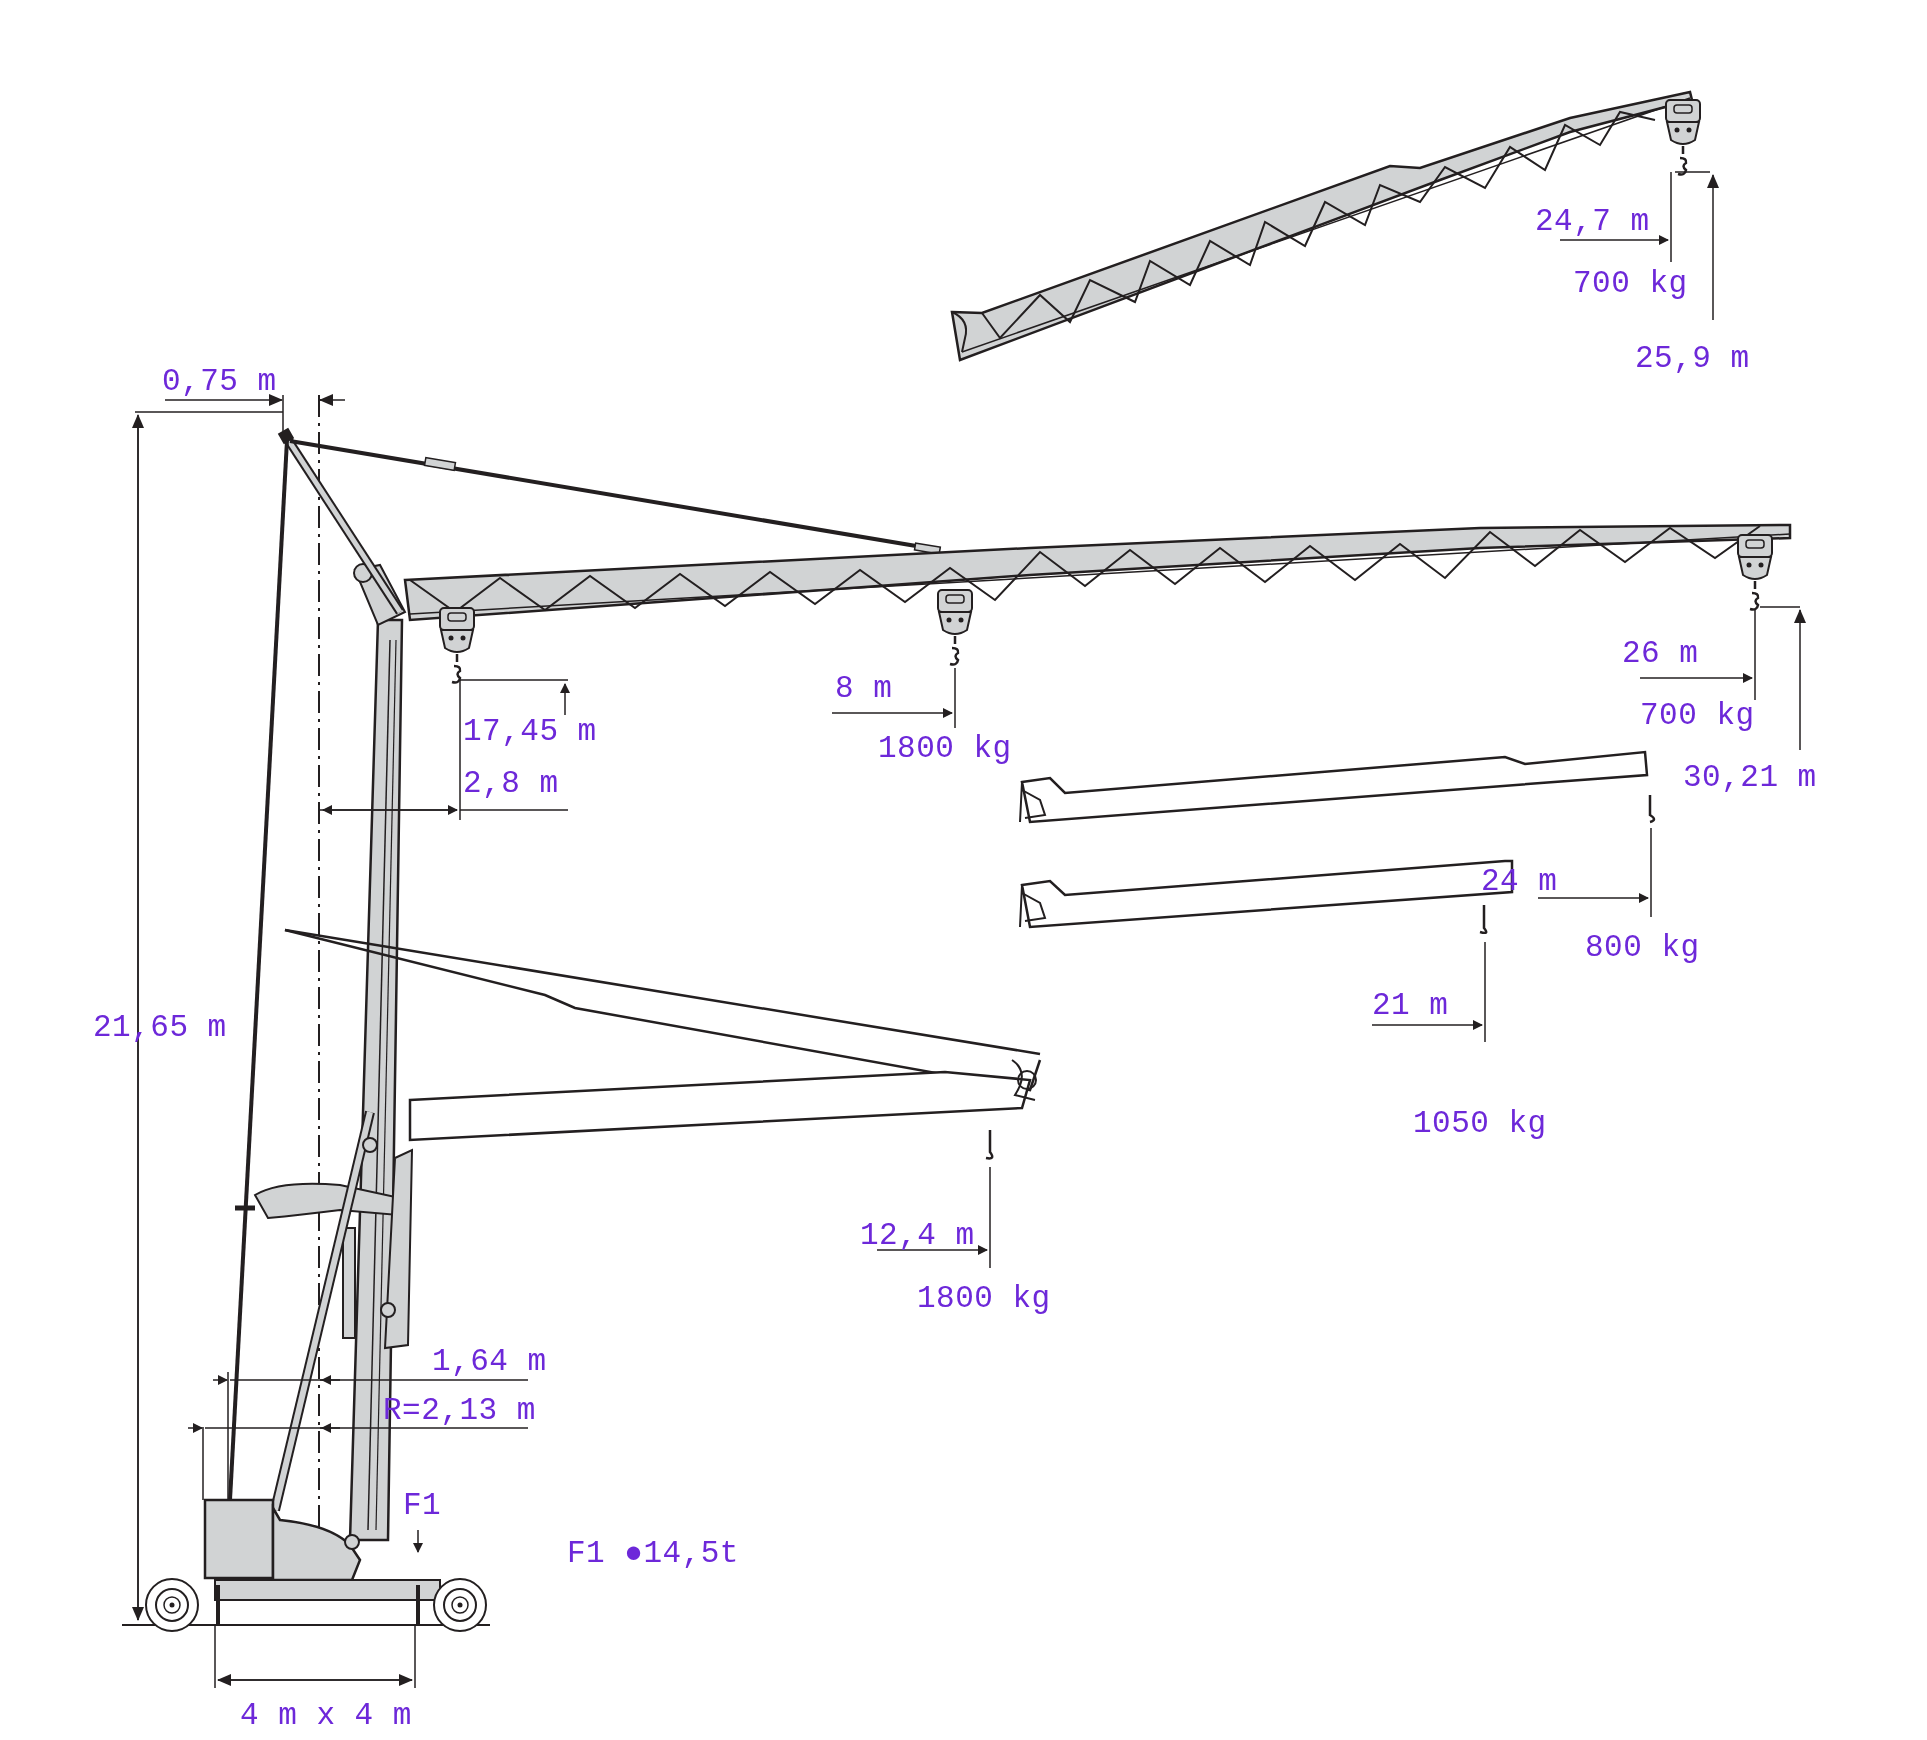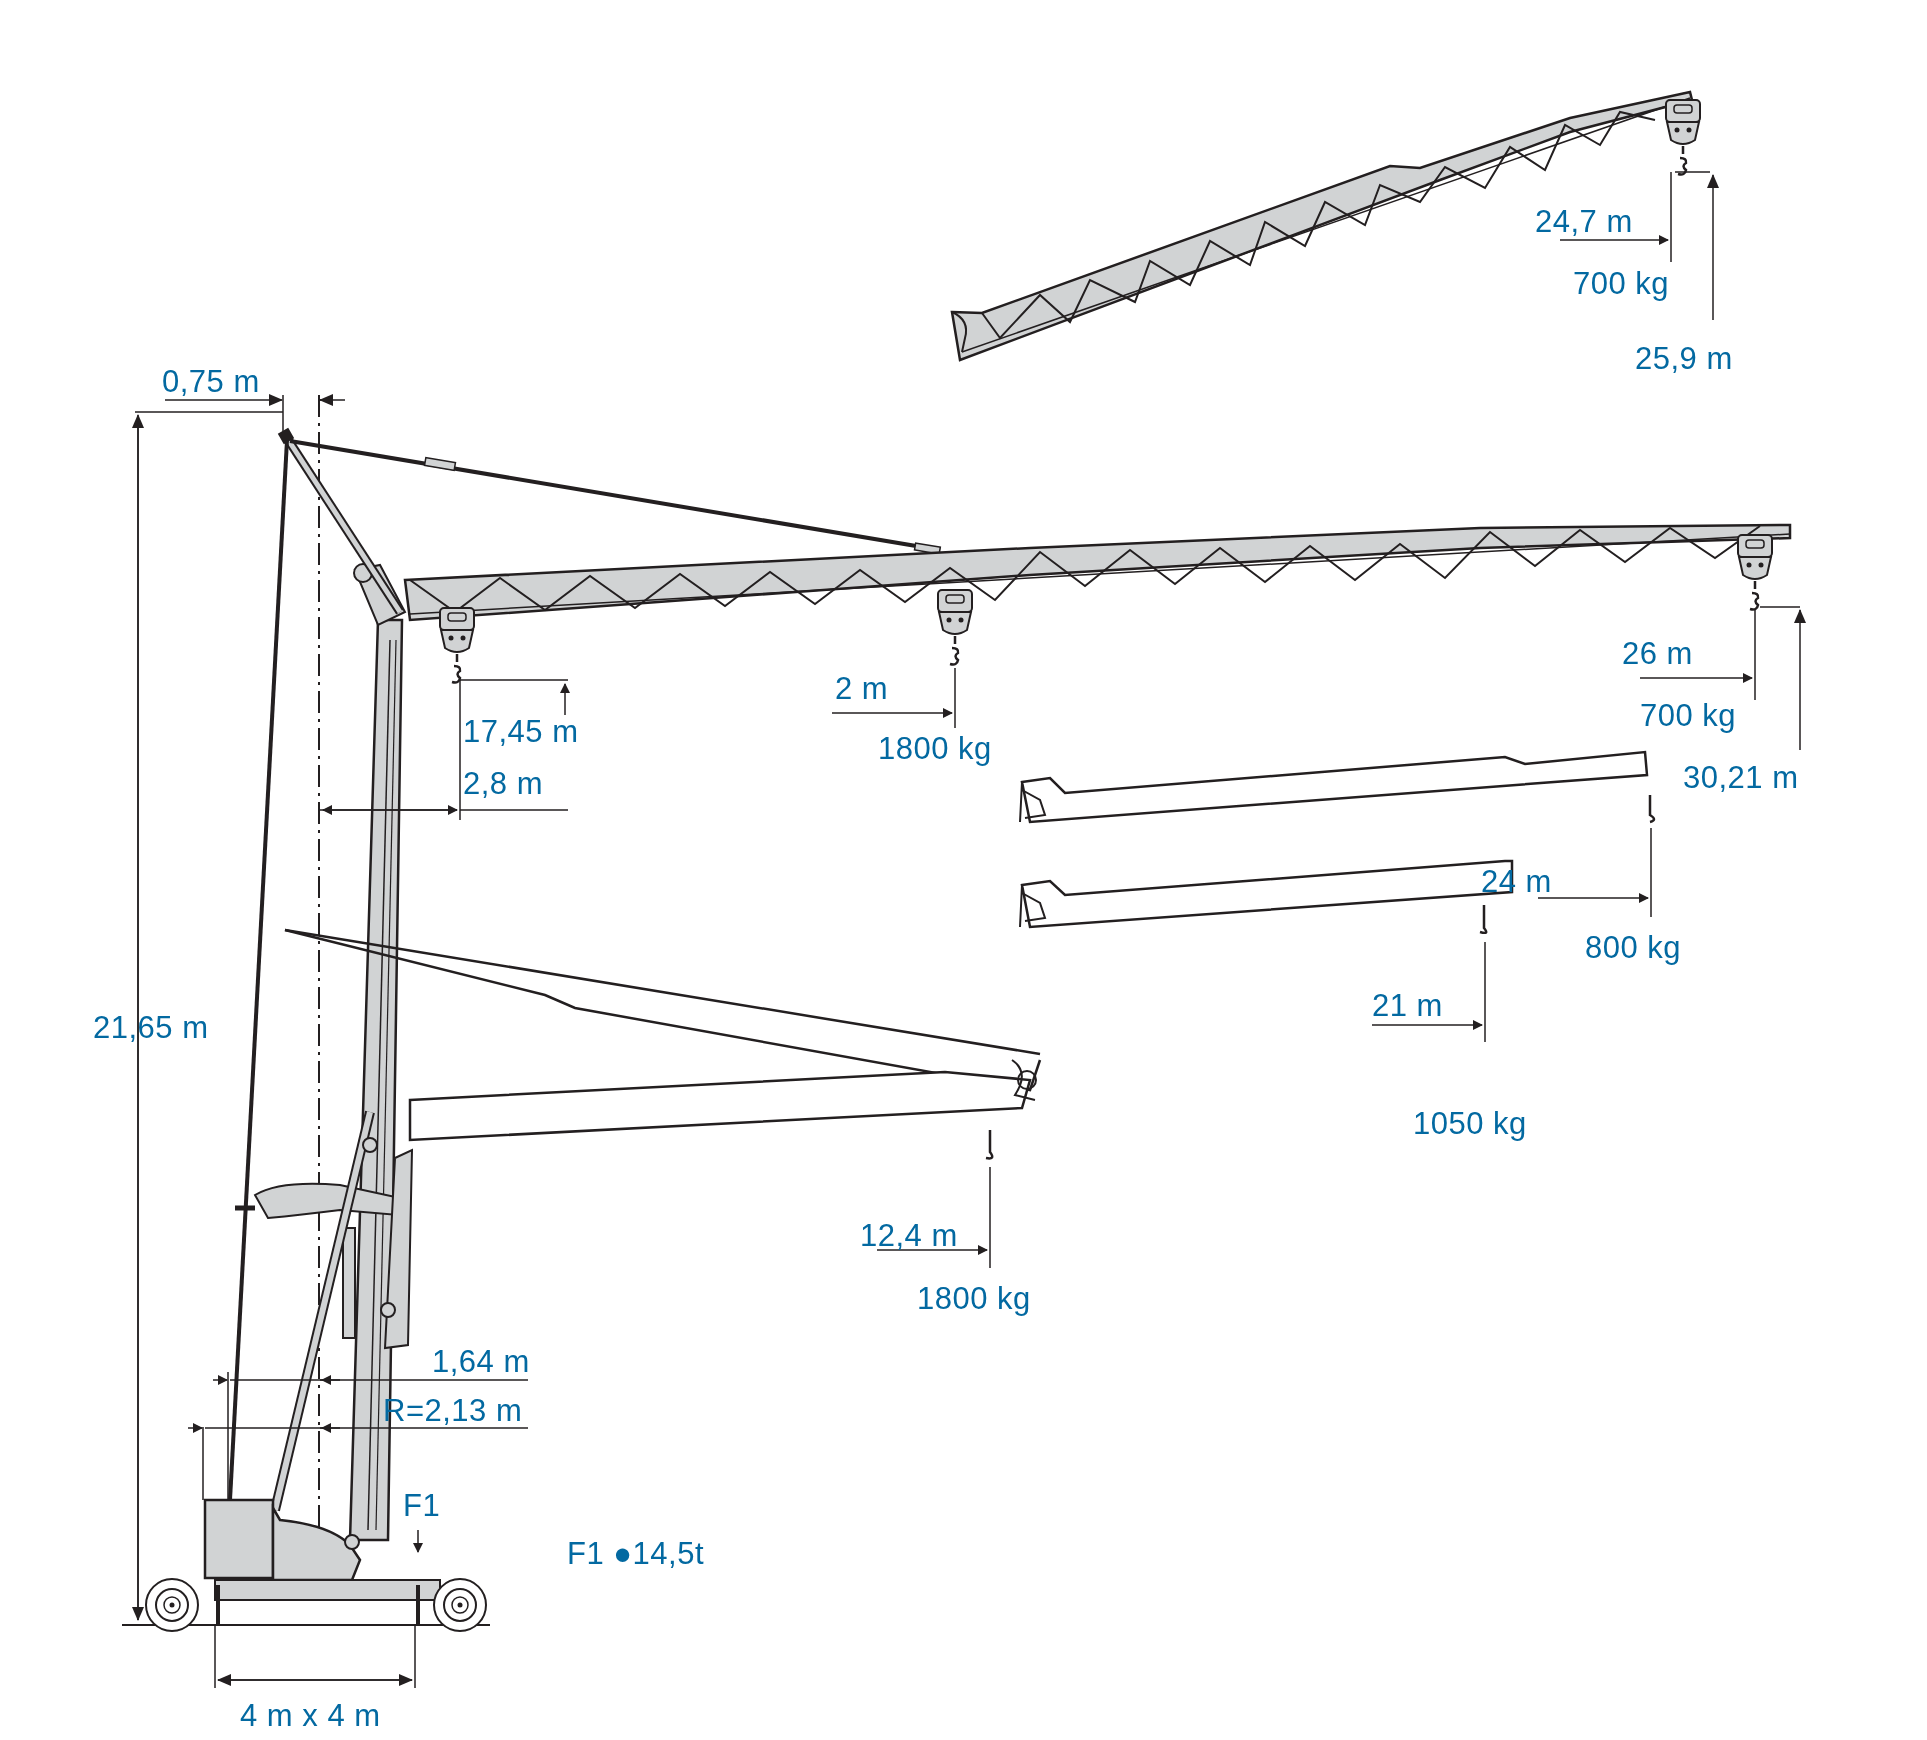--- a/index.html
+++ b/index.html
@@ -1,18 +1,18 @@
 <!DOCTYPE html>
 <html><head>
 <meta charset="utf-8">
 <style>
   html,body{margin:0;padding:0;background:#ffffff;}
   body{width:1927px;height:1740px;position:relative;overflow:hidden;font-family:"Liberation Sans","DejaVu Sans",sans-serif;color:#231f20;}
   svg.drawing{position:absolute;left:0;top:0;width:1927px;height:1740px;}
-  .lbl{position:absolute;font-size:31px;line-height:1;white-space:nowrap;color:#0369a1;letter-spacing:0.5px;}
+  .lbl{position:absolute;font-size:31px;line-height:1;white-space:nowrap;color:#6d28d9;letter-spacing:0.5px;font-family:Liberation Mono, monospace;}
 </style>
 </head>
 <body>
 
 <svg class="drawing" viewBox="0 0 1927 1740" xmlns="http://www.w3.org/2000/svg">
   <defs>
     <marker id="arr" markerWidth="10" markerHeight="10" refX="9" refY="5" orient="auto" markerUnits="userSpaceOnUse">
       <path d="M0,0 L10,5 L0,10 z" fill="#231f20"></path>
     </marker>
     <marker id="arrS" markerWidth="14" markerHeight="12" refX="13" refY="6" orient="auto" markerUnits="userSpaceOnUse">
@@ -219,21 +219,21 @@
 <div class="lbl" style="left:463px;top:716px;">17,45 m</div>
 <div class="lbl" style="left:463px;top:768px;">2,8 m</div>
 <div class="lbl" style="left:432px;top:1346px;">1,64 m</div>
 <div class="lbl" style="left:383px;top:1395px;">R=2,13 m</div>
 <div class="lbl" style="left:240px;top:1700px;text-align:center;">4 m x 4 m</div>
 
 <div class="lbl" style="left:1535px;top:206px;">24,7 m</div>
 <div class="lbl" style="left:1573px;top:268px;">700 kg</div>
 <div class="lbl" style="left:1635px;top:343px;">25,9 m</div>
 
-<div class="lbl" style="left:835px;top:673px;">2 m</div>
+<div class="lbl" style="left:835px;top:673px;">8 m</div>
 <div class="lbl" style="left:878px;top:733px;">1800 kg</div>
 
 <div class="lbl" style="left:1622px;top:638px;">26 m</div>
 <div class="lbl" style="left:1640px;top:700px;">700 kg</div>
 <div class="lbl" style="left:1683px;top:762px;">30,21 m</div>
 
 <div class="lbl" style="left:1481px;top:866px;">24 m</div>
 <div class="lbl" style="left:1585px;top:932px;">800 kg</div>
 
 <div class="lbl" style="left:1372px;top:990px;">21 m</div>

